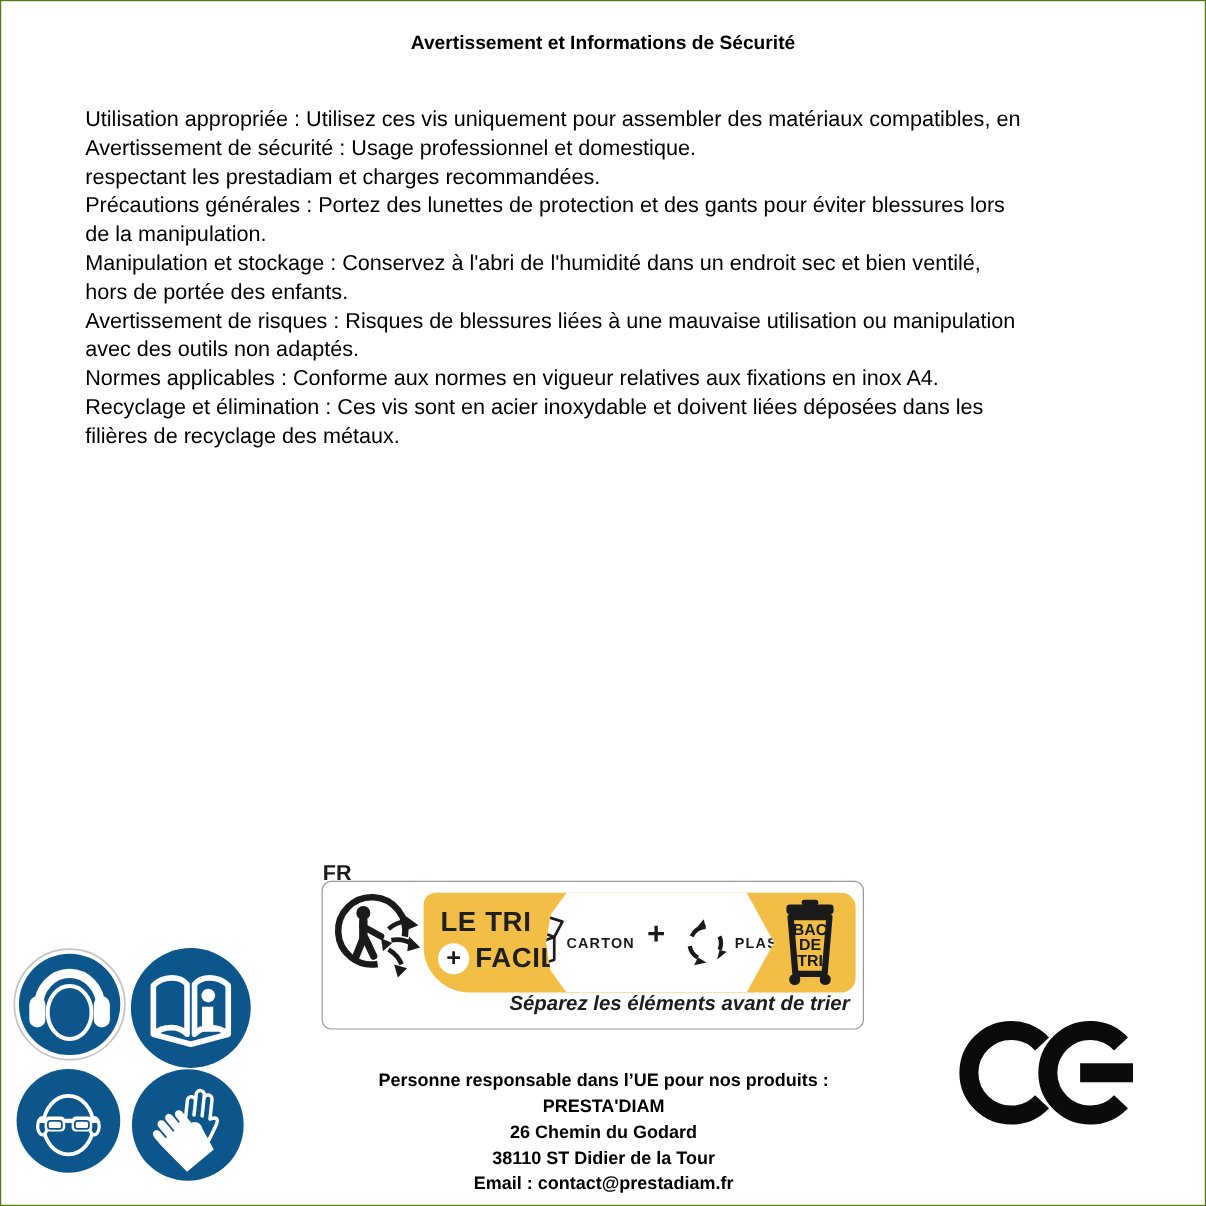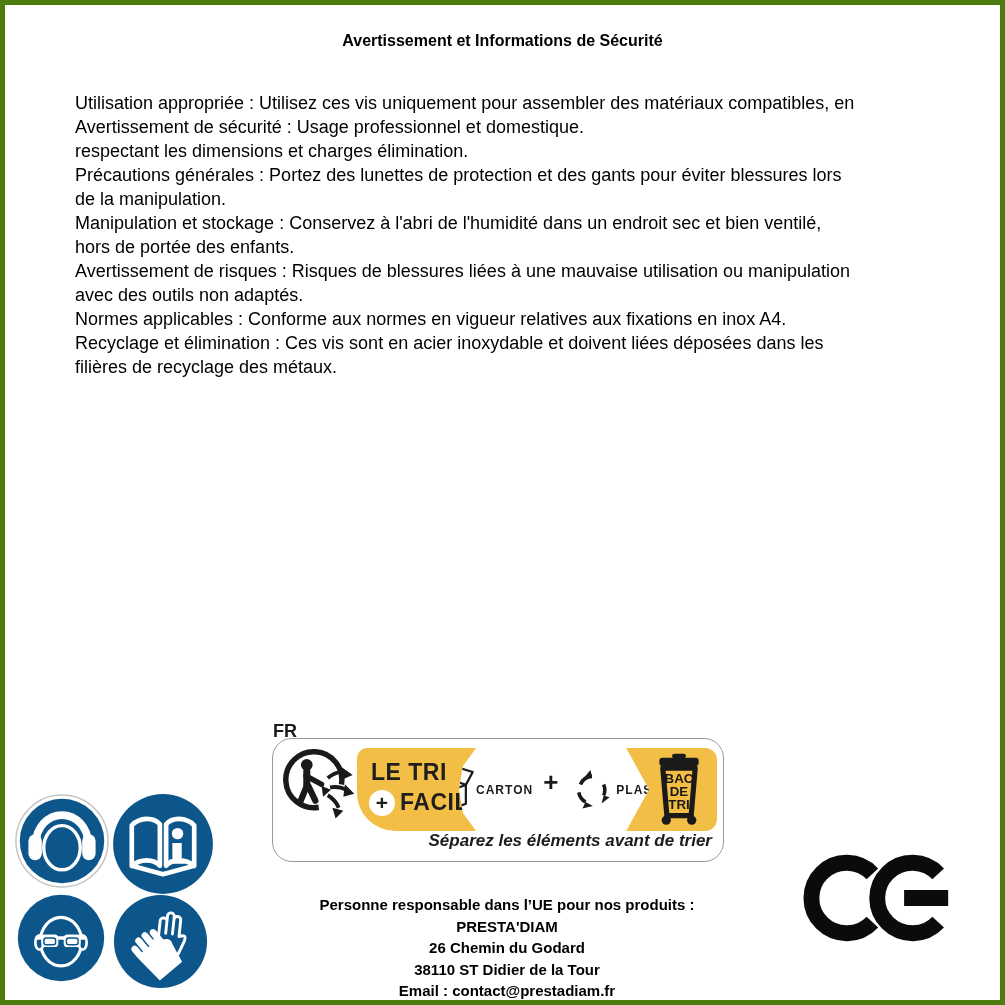--- a/index.html
+++ b/index.html
@@ -1,21 +1,21 @@
 <!DOCTYPE html>
 <html><head>
 <meta charset="utf-8">
 <style>
   * { margin:0; padding:0; box-sizing:border-box; }
   html,body { background:#fff; }
   .page {
     position:relative;
     width:1005px; height:1005px;
     background:#ffffff;
-    border:5px solid #4d7c0f;
+    border:1px solid #4d7c0f;
     font-family:"Liberation Sans", sans-serif;
     color:#000;
     overflow:hidden;
   }
   .title {
     position:absolute; top:27px; left:0; width:100%;
     text-align:center; font-size:16px; font-weight:bold;
   }
   .body-text {
     position:absolute; top:86px; left:70px; width:880px;
@@ -26,21 +26,21 @@
   
   .fr-label {
     position:absolute; left:268px; top:716px;
     font-size:18px; font-weight:bold; color:#1a1a1a;
   }
   .infotri-box {
     position:absolute; left:267px; top:733px;
     width:452px; height:124px;
     background:#fff;
     border:1.5px solid #9a9a9a;
-    border-radius:20px;
+    border-radius:8px;
   }
   .triman-svg { position:absolute; left:8px; top:8px; }
   .yellow-band {
     position:absolute; left:84px; top:9px;
     width:360px; height:83px;
     background:#F2BE45;
     border-radius:10px 12px 12px 38px;
   }
   .white-panel {
     position:absolute; left:102px; top:0;
@@ -91,21 +91,21 @@
 </head>
 <body>
 
 <div class="page">
 
   <div class="title">Avertissement et Informations de Sécurité</div>
 
   <div class="body-text">
     <div class="line">Utilisation appropriée : Utilisez ces vis uniquement pour assembler des matériaux compatibles, en</div>
     <div class="line">Avertissement de sécurité : Usage professionnel et domestique.</div>
-    <div class="line">respectant les dimensions et charges élimination.</div>
+    <div class="line">respectant les prestadiam et charges recommandées.</div>
     <div class="line">Précautions générales : Portez des lunettes de protection et des gants pour éviter blessures lors</div>
     <div class="line">de la manipulation.</div>
     <div class="line">Manipulation et stockage : Conservez à l'abri de l'humidité dans un endroit sec et bien ventilé,</div>
     <div class="line">hors de portée des enfants.</div>
     <div class="line">Avertissement de risques : Risques de blessures liées à une mauvaise utilisation ou manipulation</div>
     <div class="line">avec des outils non adaptés.</div>
     <div class="line">Normes applicables : Conforme aux normes en vigueur relatives aux fixations en inox A4.</div>
     <div class="line">Recyclage et élimination : Ces vis sont en acier inoxydable et doivent liées déposées dans les</div>
     <div class="line">filières de recyclage des métaux.</div>
   </div>

